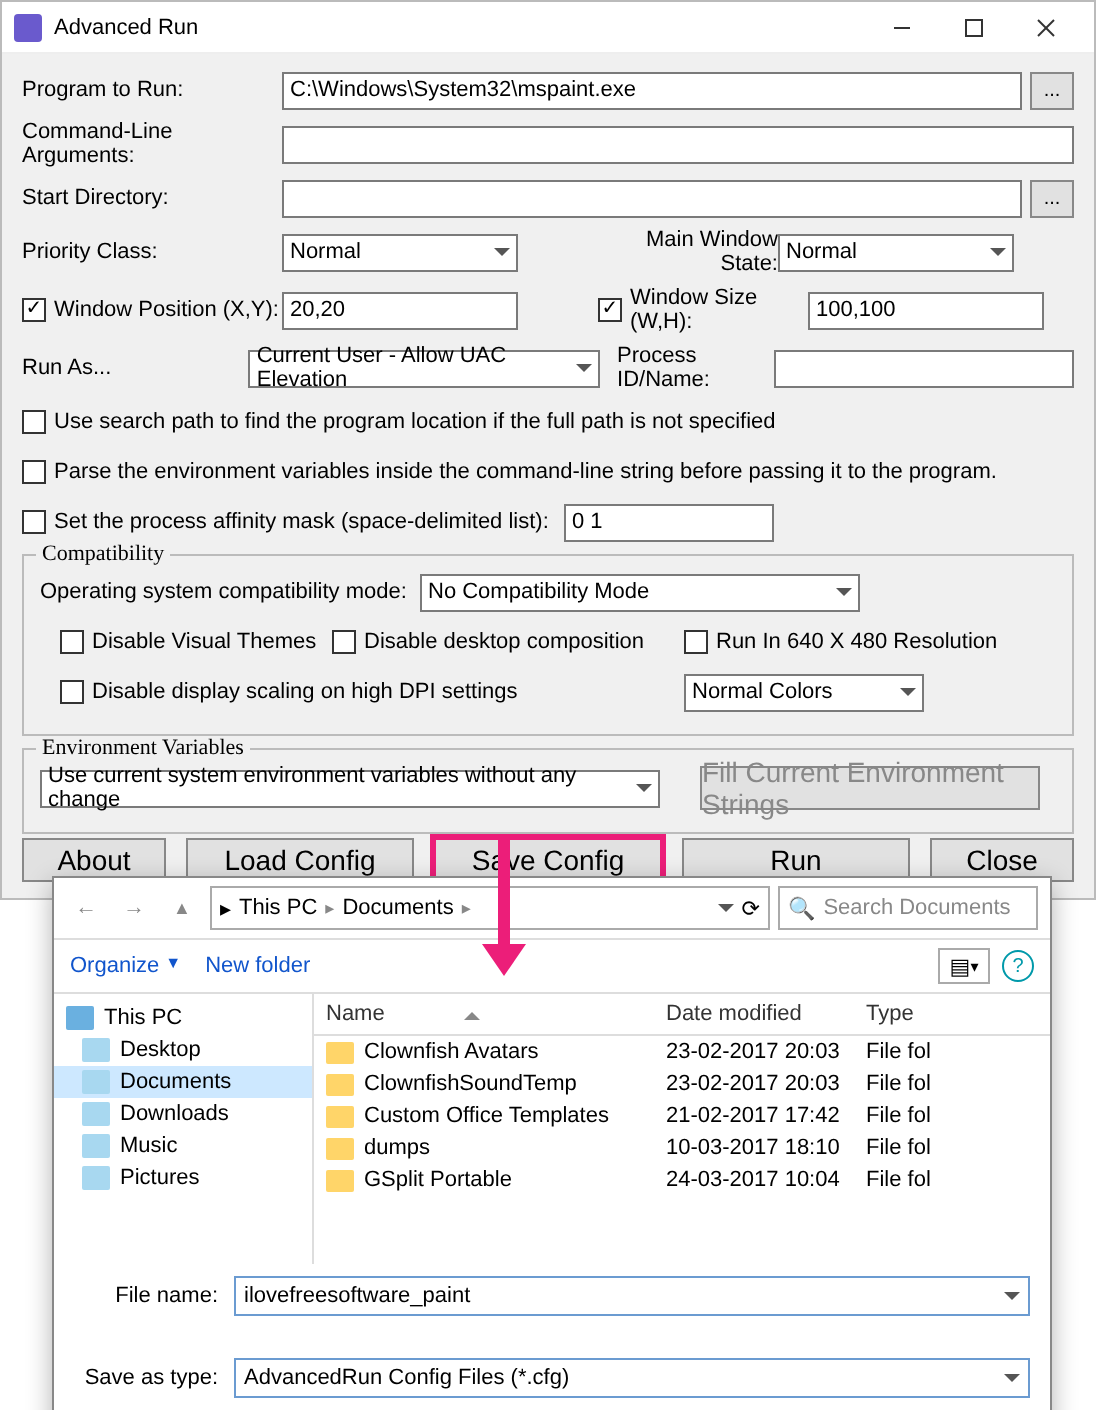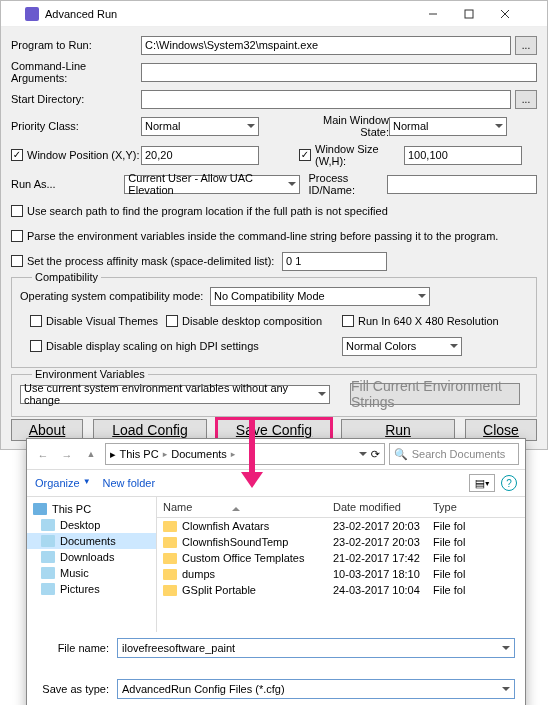--- a/index.html
+++ b/index.html
@@ -1,38 +1,38 @@
 <!DOCTYPE html>
 <html><head>
 <meta charset="utf-8">
 <style>
   * { box-sizing: border-box; margin: 0; padding: 0; font-family: "Segoe UI", Tahoma, sans-serif; font-size: 11px; }
   body { background: #fff; width: 550px; height: 705px; position: relative; }
   .window { border: 1px solid #bbb; background: #f0f0f0; position: relative; }
-  .titlebar { height: 26px; display: flex; align-items: center; padding: 0 24px; background: #fff; border-bottom: 1px solid #eee; }
+  .titlebar { height: 26px; display: flex; align-items: center; padding: 0 6px; background: #fff; border-bottom: 1px solid #eee; }
   .titlebar .app-icon { width: 14px; height: 14px; background: #6a5acd; margin-right: 6px; border-radius: 2px; }
   .titlebar .title { flex: 1; font-size: 11px; }
   .win-controls { display: flex; gap: 0; }
   .win-btn { width: 36px; height: 24px; display: flex; align-items: center; justify-content: center; color: #555; }
   .win-btn svg { width: 10px; height: 10px; }
   .form-body { padding: 8px 10px 6px 10px; }
   .row { display: flex; align-items: center; margin-bottom: 5px; min-height: 20px; }
   .lbl { width: 130px; font-size: 11px; color: #000; }
   .lbl-sm { width: 90px; text-align: right; }
   .input { height: 19px; border: 1px solid #7a7a7a; background: #fff; padding: 0 3px; font-size: 11px; }
   .input-wide { flex: 1; }
   .browse { width: 22px; height: 19px; border: 1px solid #888; background: #e1e1e1; margin-left: 4px; display: flex; align-items: center; justify-content: center; font-size: 10px; }
   .select { height: 19px; border: 1px solid #7a7a7a; background: #fff; padding: 0 3px; font-size: 11px; display: flex; align-items: center; justify-content: space-between; }
   .chev { width: 0; height: 0; border-left: 4px solid transparent; border-right: 4px solid transparent; border-top: 4px solid #555; }
   .cbx { width: 12px; height: 12px; border: 1px solid #333; background: #fff; display: inline-flex; align-items: center; justify-content: center; margin-right: 4px; }
   .cbx.checked::after { content: "✓"; font-size: 10px; line-height: 10px; }
   .group { border: 1px solid #bbb; padding: 8px 8px 6px 8px; margin-top: 6px; position: relative; }
-  .group-title { position: absolute; top: -7px; left: 20px; background: #f0f0f0; padding: 0 3px; font-size: 11px; }
+  .group-title { position: absolute; top: -7px; left: 6px; background: #f0f0f0; padding: 0 3px; font-size: 11px; font-family: Liberation Serif, serif; }
   .btn { height: 22px; border: 1px solid #888; background: #e1e1e1; display: flex; align-items: center; justify-content: center; font-size: 14px; }
-  .bottom-btns { display: flex; gap: 10px; margin-top: 0; padding: 2px 0; text-decoration: underline; }
+  .bottom-btns { display: flex; gap: 10px; margin-top: 0; padding: 2px 0; }
   .bottom-btns .btn { flex: 1; }
   .highlight { outline: 3px solid #ec1e79; outline-offset: -1px; }
   
   .dialog { position: absolute; left: 26px; top: 438px; width: 500px; background: #fff; border: 1px solid #888; box-shadow: 0 4px 12px rgba(0,0,0,0.3); }
   .dlg-title { height: 24px; background: #1b1b1b; color: #fff; display: flex; align-items: center; padding: 0 6px; font-size: 11px; }
   .dlg-title .dlg-icon { width: 14px; height: 14px; background: #f0c040; margin-right: 6px; }
   .dlg-title .close { margin-left: auto; width: 22px; text-align: center; }
   .nav-row { display: flex; align-items: center; gap: 4px; padding: 4px 6px; border-bottom: 1px solid #ddd; }
   .nav-arrow { width: 20px; height: 20px; display: flex; align-items: center; justify-content: center; color: #888; }
   .breadcrumb { flex: 1; height: 22px; border: 1px solid #aaa; display: flex; align-items: center; padding: 0 4px; gap: 4px; font-size: 11px; }

